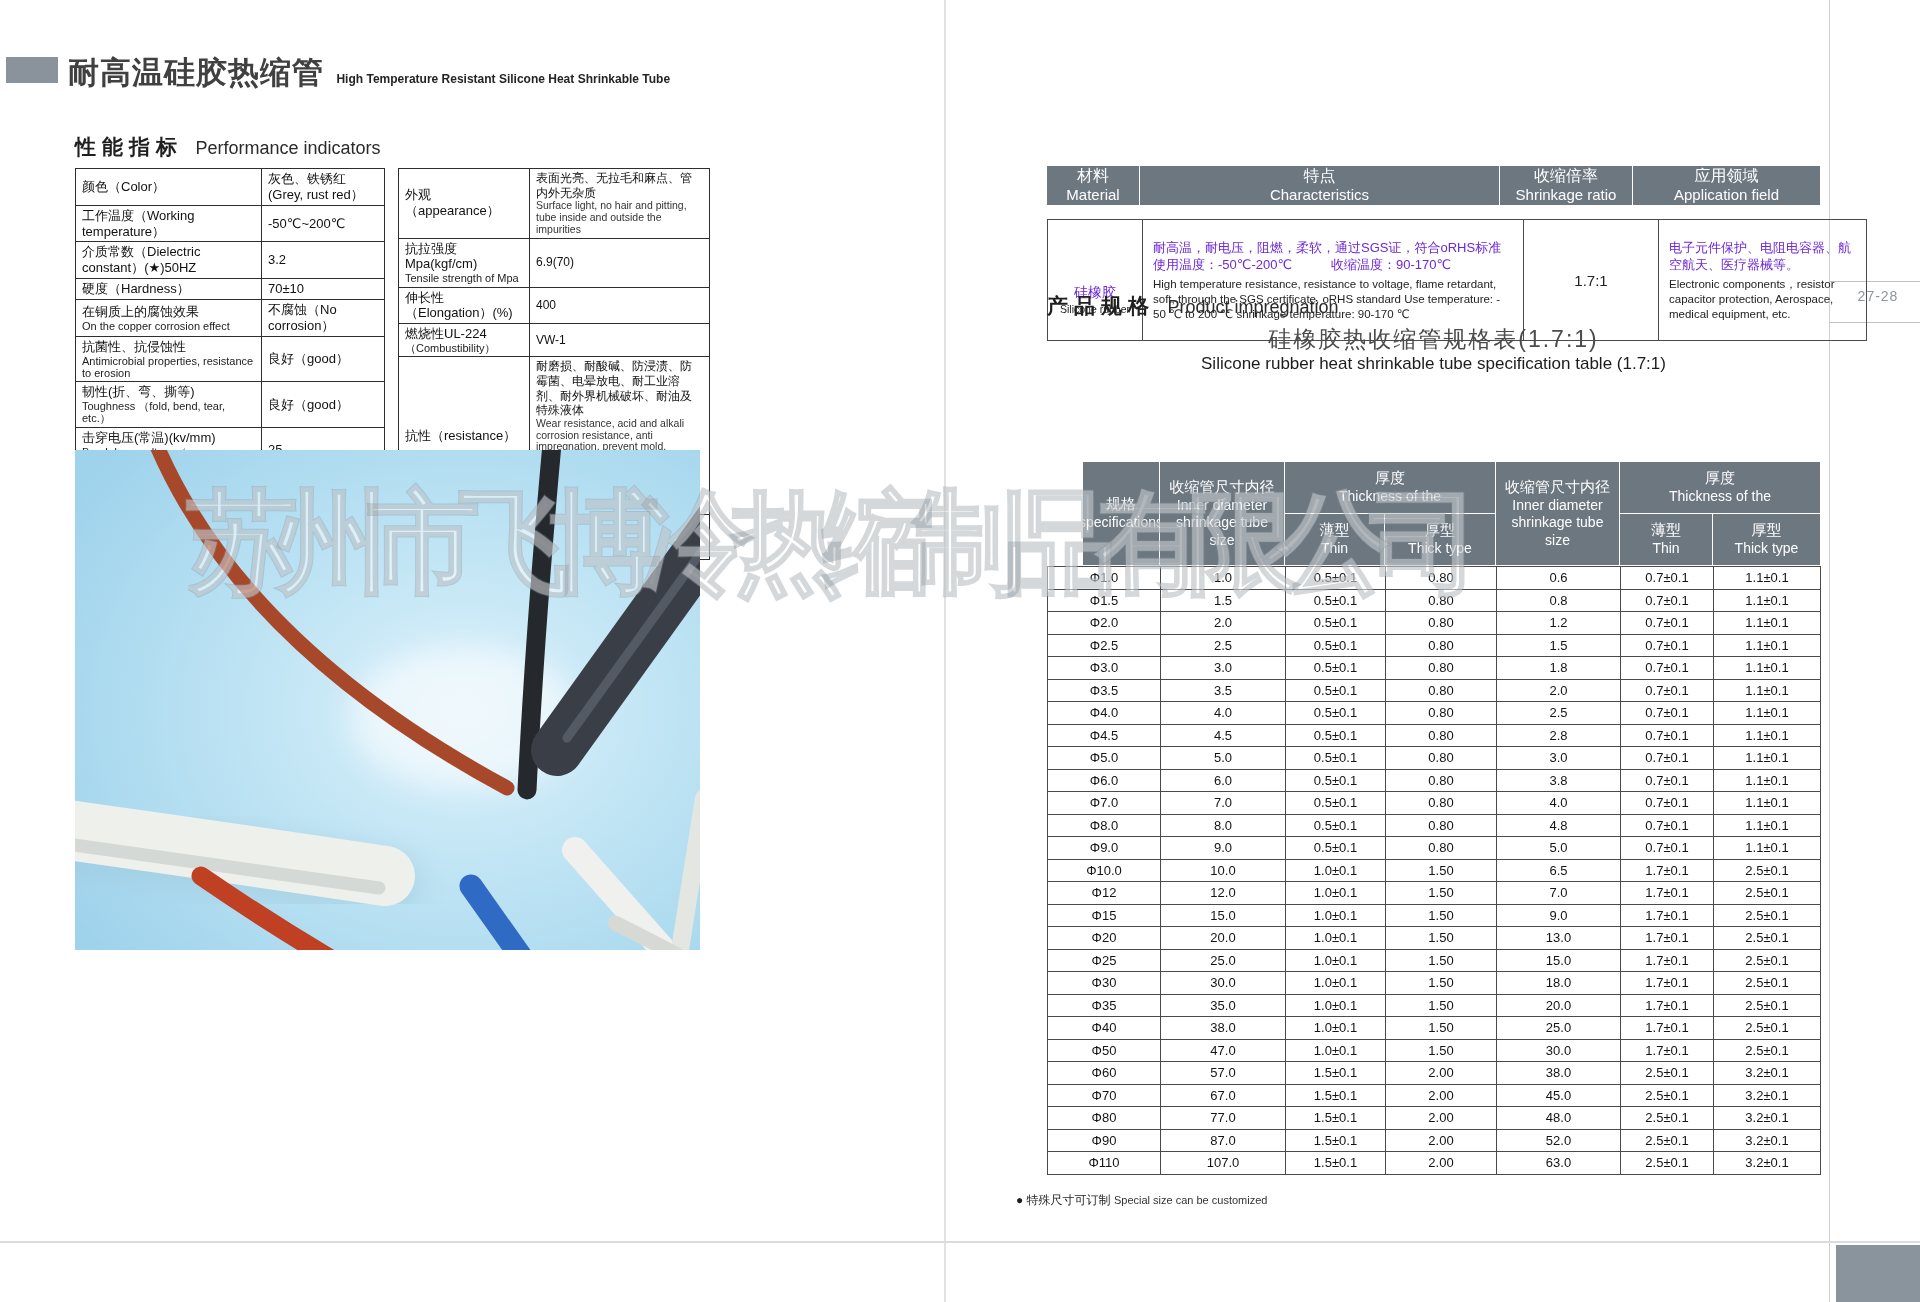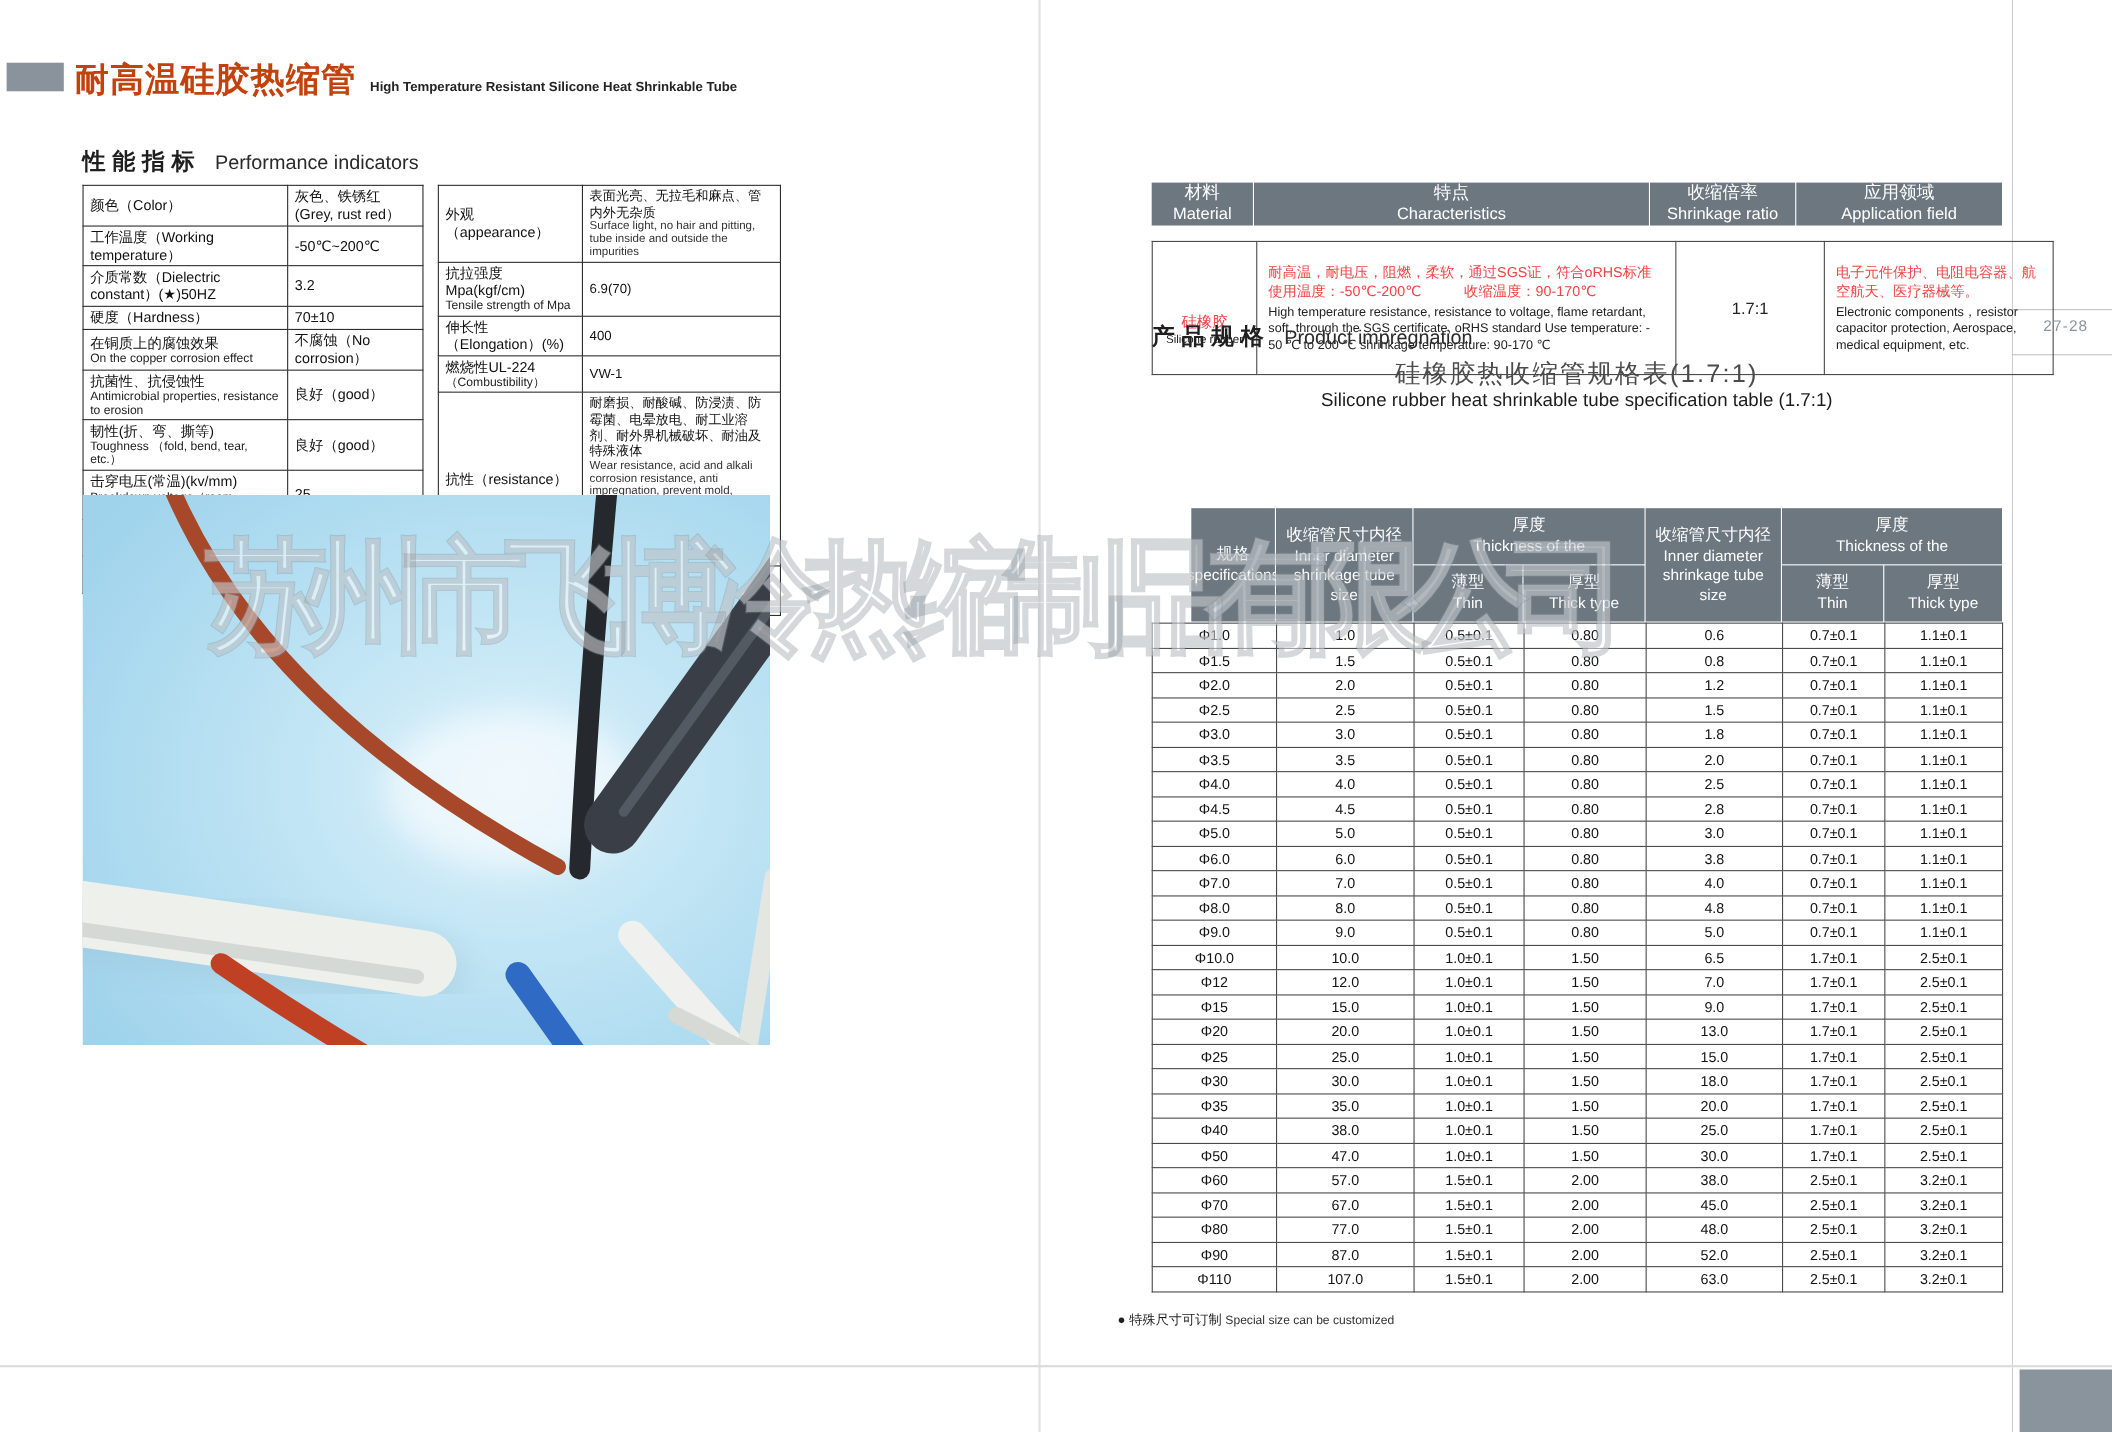--- a/index.html
+++ b/index.html
@@ -11,21 +11,21 @@
   .divider-center{position:absolute;left:944px;top:0;width:2px;height:1302px;background:#e2e2e2;}
   .edge-right{position:absolute;left:1829px;top:0;width:1px;height:1302px;background:#cfcfcf;}
   .pn-line{position:absolute;left:1829px;width:91px;height:1px;background:#c2c2c2;}
   .pagenum{position:absolute;left:1836px;top:288px;width:84px;text-align:center;
            font-size:14px;color:#8d959c;letter-spacing:1px;}
   .h-bottom{position:absolute;left:0;top:1241px;width:1920px;height:2px;background:#dcdcdc;}
   .br-block{position:absolute;left:1836px;top:1245px;width:84px;height:57px;background:#8a949d;}
 
   
   .main-title{position:absolute;left:68px;top:52px;white-space:nowrap;}
-  .main-title .zh{font-size:31px;font-weight:bold;color:#c2410c;letter-spacing:1px;}
+  .main-title .zh{font-size:31px;font-weight:bold;color:#404040;letter-spacing:1px;}
   .main-title .en{font-size:12px;font-weight:bold;color:#242424;margin-left:8px;}
   .sec-head{position:absolute;white-space:nowrap;}
   .sec-head .zh{font-size:21px;font-weight:bold;letter-spacing:6px;color:#1f1f1f;}
   .sec-head .en{font-size:18px;color:#2a2a2a;margin-left:8px;letter-spacing:0;}
   #perf-head{left:75px;top:133px;}
   #spec-head{left:1047px;top:292px;}
   .spec-title{position:absolute;left:1047px;width:773px;text-align:center;}
   #spec-title-zh{top:324px;font-size:23px;color:#4c4c4c;letter-spacing:2px;}
   #spec-title-en{top:354px;font-size:17px;color:#1c1c1c;}
 
@@ -47,21 +47,21 @@
   .gcell{background:#6d7780;color:#fff;display:flex;flex-direction:column;
          justify-content:center;align-items:center;text-align:center;line-height:1.25;}
   .mat-head .gcell{height:39px;}
   .gcell .zh{font-size:16px;} .gcell .en{font-size:15px;}
   #mat-body{position:absolute;left:1047px;top:219px;width:773px;border-collapse:collapse;table-layout:fixed;}
   #mat-body td{border:1px solid #4a4a4a;vertical-align:middle;height:112px;}
   #mat-body td.c1{width:92px;text-align:center;}
   #mat-body td.c2{width:360px;padding:4px 10px;}
   #mat-body td.c3{width:132px;text-align:center;font-size:15px;}
   #mat-body td.c4{width:187px;padding:4px 10px;}
-  #mat-body .zh{font-size:13px;color:#ef4444;line-height:1.35;}
+  #mat-body .zh{font-size:13px;color:#6d28d9;line-height:1.35;}
   #mat-body .en{font-size:11.5px;color:#222;line-height:1.3;margin-top:3px;}
   #mat-body td.c1 .zh{font-size:14px;margin-top:40px;} #mat-body td.c1 .en{font-size:10.5px;margin-top:1px;}
 
   
   .spec-headgrid{position:absolute;left:1047px;top:462px;display:grid;
         grid-template-columns:112px 124px 99px 110px 123px 92px 107px;
         grid-template-rows:51px 51px;gap:1px;background:#fff;}
   .spec-headgrid .gcell .zh{font-size:15px;} .spec-headgrid .gcell .en{font-size:14px;}
   .rs{grid-row:1/3;}
   #spec-body{position:absolute;left:1047px;top:566px;width:773px;border-collapse:collapse;table-layout:fixed;}

